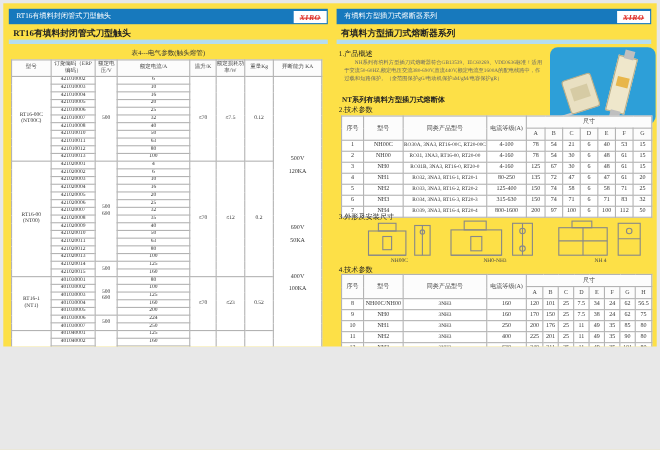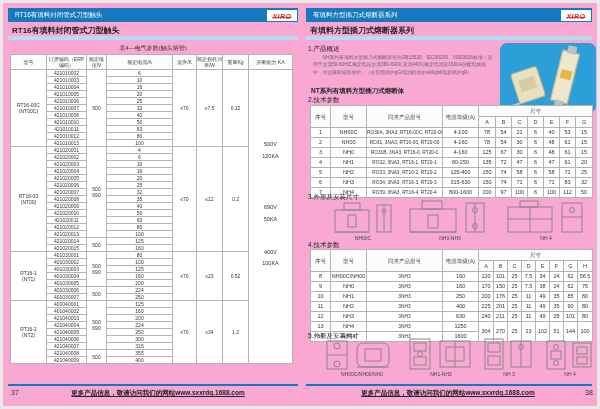--- a/index.html
+++ b/index.html
@@ -1,18 +1,18 @@
 <!DOCTYPE html>
 <html><head>
 <meta charset="utf-8">
 <style>
   * { box-sizing: border-box; margin: 0; padding: 0; }
   html,body { width:600px; height:409px; }
   body { font-family:"Liberation Sans","DejaVu Sans",sans-serif; background:#e8e8e8; position:relative; }
-  .spread { position:absolute; left:3px; top:3px; width:594px; height:403px; background:#f9a8d4; overflow:hidden; }
+  .spread { position:absolute; left:3px; top:3px; width:594px; height:312px; background:#fde047; overflow:hidden;font-family:Liberation Serif, serif; }
 
   
   .hbar { position:absolute; height:14px; background:#1779bd; color:#fff; font-size:6.5px; line-height:14px; padding-left:7px; }
   .hbar-left { left:5px; top:5px; width:290px; }
   .hbar-right { left:303px; top:5px; width:286px; }
   .logo-box { position:absolute; right:1px; top:1.5px; width:30px; height:11px; background:#fff; text-align:center; }
   .logo-text { color:#e0322b; font-weight:bold; font-style:italic; font-size:7px; line-height:11px; letter-spacing:0.5px; text-decoration:line-through; }
 
   .subtitle { position:absolute; font-size:8px; font-weight:bold; color:#222; }
   .subtitle-left { left:9px; top:22px; }

